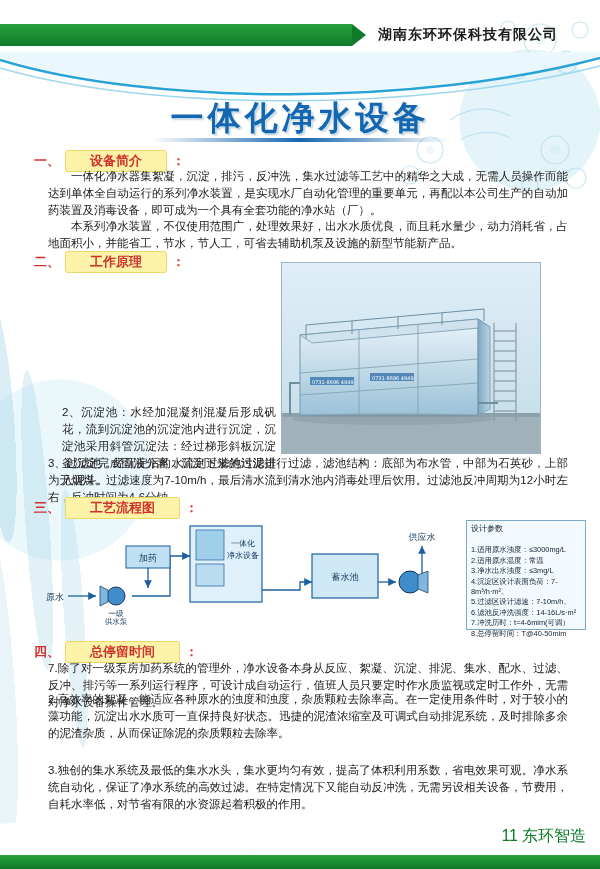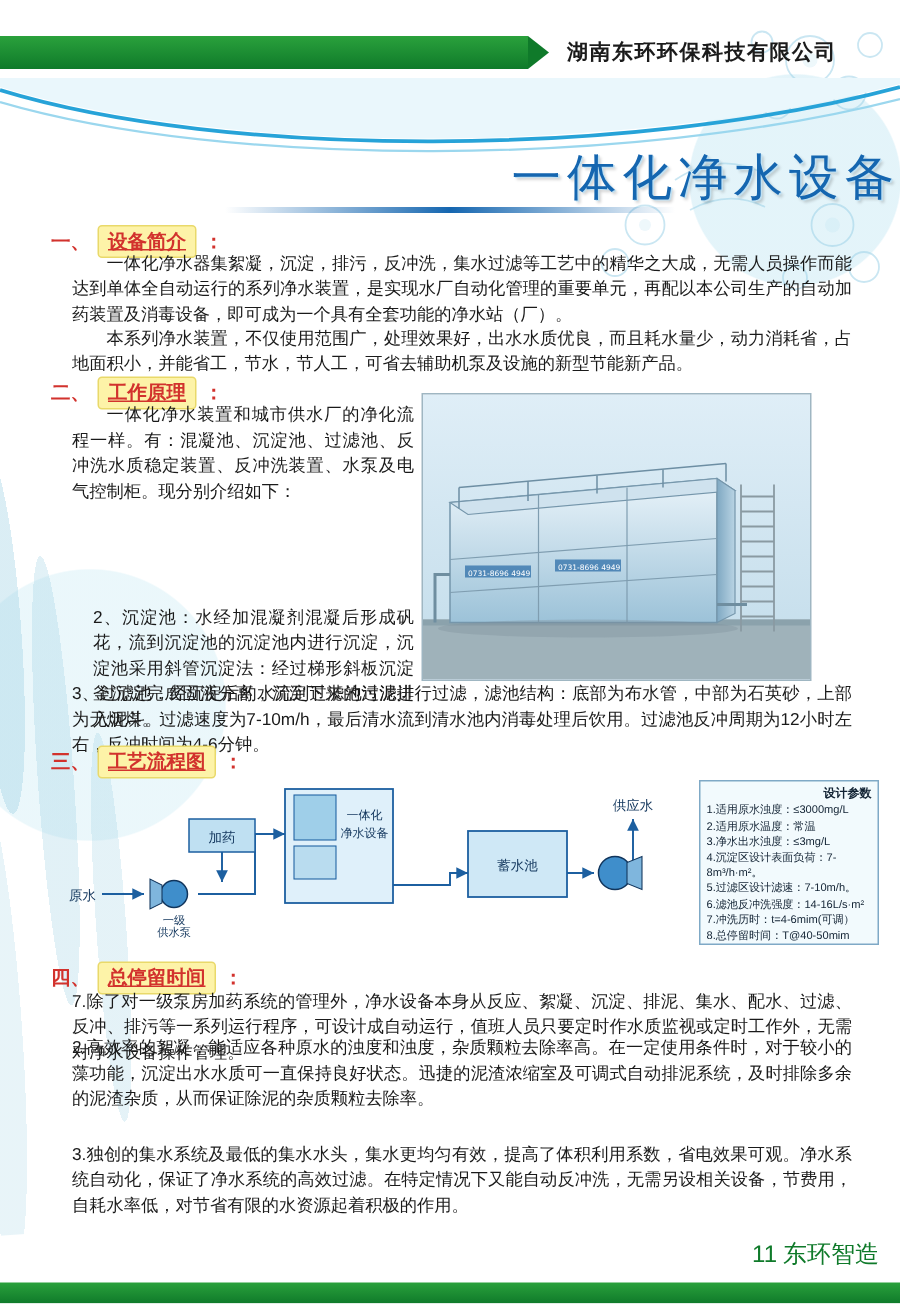--- a/index.html
+++ b/index.html
@@ -48,39 +48,39 @@
   .company{
     position:absolute;left:378px;top:8px;
     font-size:14px;font-weight:bold;color:#1b1b1b;letter-spacing:1px;
   }
   .headcurve{
     position:absolute;left:0;top:52px;width:600px;height:52px;overflow:hidden;
   }
   .headcurve svg{display:block}
   
   .title{
-    position:absolute;left:0;top:96px;width:600px;text-align:right;
-    font-size:33px;font-weight:normal;letter-spacing:4px;
+    position:absolute;left:0;top:96px;width:600px;text-align:center;
+    font-size:33px;font-weight:bold;letter-spacing:4px;
     color:#1566b0;
     font-family:"DejaVu Sans","Liberation Sans",sans-serif;
     text-shadow:1px 1px 0 #bfe0f2, 2px 2px 2px rgba(0,0,0,.18);
   }
   .title-underline{
     position:absolute;left:150px;top:138px;width:300px;height:4px;
     background:linear-gradient(90deg,rgba(21,102,176,0),#1566b0,rgba(21,102,176,0));
   }
   
   .sec{
     position:absolute;display:flex;align-items:center;gap:5px;
     font-size:13px;font-weight:bold;color:#d2322d;
   }
   .sec .num{color:#d2322d}
   .sec .pill{
     background:#fdf3a8;border:1px solid #e9d96a;border-radius:3px;
-    padding:1px 6px;color:#d2322d;font-weight:bold;text-decoration:underline;
+    padding:1px 24px;color:#d2322d;font-weight:bold;
   }
   .sec .colon{color:#d2322d}
   
   .p{
     position:absolute;font-size:11.5px;line-height:17px;color:#1a1a1a;
     text-align:justify;
   }
   .p.indent{text-indent:2em;}
   .li{position:absolute;font-size:11.5px;line-height:17px;color:#1a1a1a;text-align:justify;}
   
@@ -92,21 +92,21 @@
   }
   
   .flow{
     position:absolute;left:30px;top:520px;width:430px;height:110px;
   }
   .param{
     position:absolute;left:466px;top:520px;width:120px;height:110px;
     border:1px solid #7fa9c6;background:#f2fafd;
     font-size:7.4px;line-height:10.4px;color:#123;padding:3px 4px;box-sizing:border-box;
   }
-  .param .ph{font-weight:bold;text-align:right;display:block;margin-bottom:1px;font-size:8px;}
+  .param .ph{font-weight:normal;text-align:left;display:block;margin-bottom:11px;font-size:8px;}
   
   .footerbar{
     position:absolute;left:0;bottom:0;width:600px;height:14px;
     background:linear-gradient(#2aa13c,#0f7a2a);
   }
   .pagenum{
     position:absolute;right:14px;bottom:22px;font-size:16px;color:#0f7a2a;font-weight:normal;
   }
   .pagenum .n{color:#0f7a2a;margin-right:4px;}
 </style>
@@ -160,21 +160,20 @@
     <span class="colon">：</span>
   </div>
   <div class="p indent" style="left:48px;top:218px;width:520px;">本系列净水装置，不仅使用范围广，处理效果好，出水水质优良，而且耗水量少，动力消耗省，占地面积小，并能省工，节水，节人工，可省去辅助机泵及设施的新型节能新产品。</div>
   <div class="p indent" style="left:48px;top:168px;width:520px;">一体化净水器集絮凝，沉淀，排污，反冲洗，集水过滤等工艺中的精华之大成，无需人员操作而能达到单体全自动运行的系列净水装置，是实现水厂自动化管理的重要单元，再配以本公司生产的自动加药装置及消毒设备，即可成为一个具有全套功能的净水站（厂）。</div>
 
   <div class="sec" style="left:34px;top:251px;">
     <span class="num">二、</span>
     <span class="pill">工作原理</span>
     <span class="colon">：</span>
   </div>
-  <div class="p indent" style="left:48px;top:269px;width:228px;">一体化净水装置和城市供水厂的净化流程一样。有：混凝池、沉淀池、过滤池、反冲洗水质稳定装置、反冲洗装置、水泵及电气控制柜。现分别介绍如下：</div>
   <div class="li" style="left:62px;top:404px;width:214px;">2、沉淀池：水经加混凝剂混凝后形成矾花，流到沉淀池的沉淀池内进行沉淀，沉淀池采用斜管沉淀法：经过梯形斜板沉淀釜沉淀完成固液分离，沉淀下来的污泥排入泥斗。</div>
   <div class="li" style="left:48px;top:455px;width:520px;">3、过滤池：经沉淀后的水流到过滤池过滤进行过滤，滤池结构：底部为布水管，中部为石英砂，上部为无烟煤。过滤速度为7-10m/h，最后清水流到清水池内消毒处理后饮用。过滤池反冲周期为12小时左右，反冲时间为4-6分钟。</div>
 
   <div class="photo">
     <svg width="258" height="190" viewBox="0 0 258 190">
       <defs>
         <linearGradient id="sky" x1="0" y1="0" x2="0" y2="1">
           <stop offset="0" stop-color="#dfeef7"></stop>
             <stop offset="1" stop-color="#c2dcea"></stop>
         </linearGradient>

